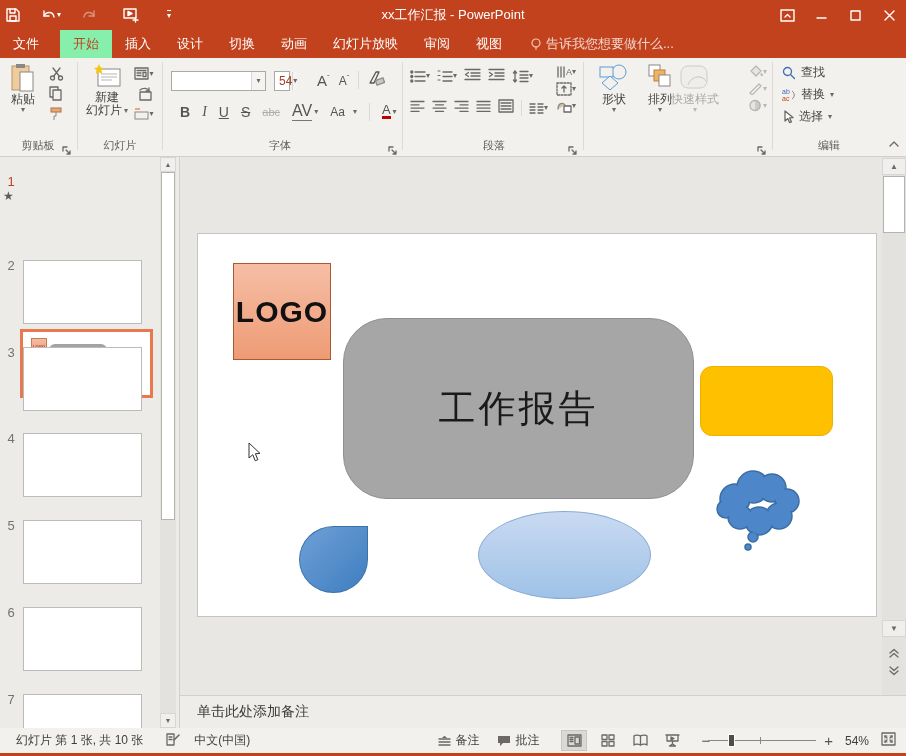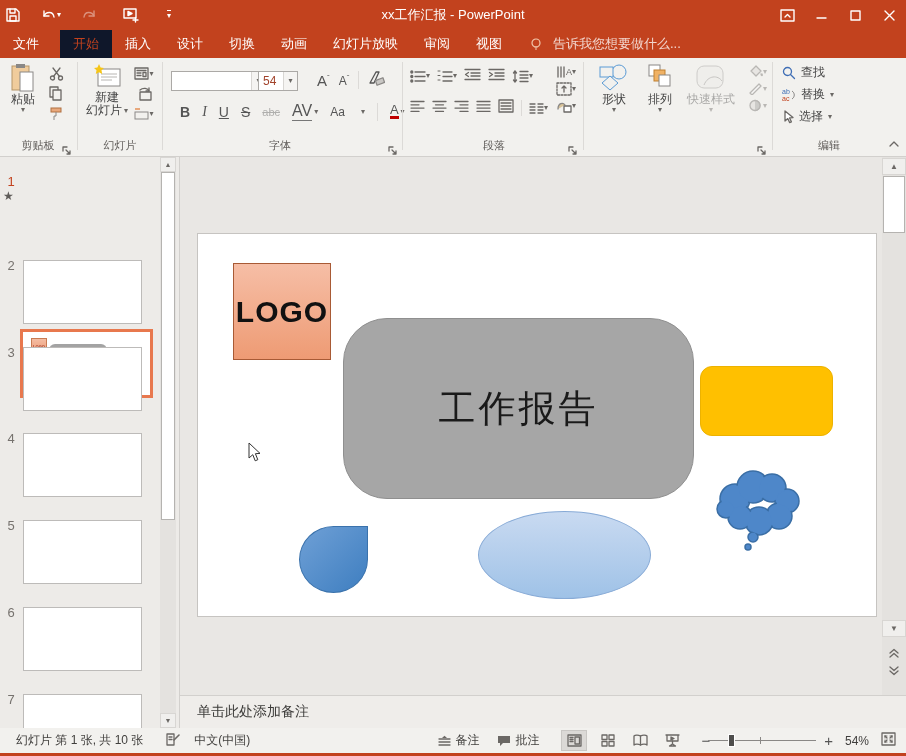--- a/index.html
+++ b/index.html
@@ -7,21 +7,21 @@
        font-family:"Liberation Sans","DejaVu Sans",sans-serif;-webkit-font-smoothing:antialiased;}
   .abs{position:absolute;}
   .fx{display:flex;align-items:center;}
   .caret{font-size:8px;color:#6B6865;line-height:1;}
   .caret-w{font-size:8px;color:#fff;line-height:1;}
   
   #titlebar{left:0;top:0;width:906px;height:30px;background:#C2421E;color:#fff;}
   #tabrow{left:0;top:30px;width:906px;height:28px;background:#C2421E;color:#fff;}
   .qat-btn{width:26px;height:24px;display:flex;align-items:center;justify-content:center;cursor:default;}
   .tab{height:28px;padding:0 13px;display:flex;align-items:center;font-size:13px;cursor:default;}
-  .tab.active{background:#0f172a;color:#C2421E;}
+  .tab.active{background:#86efac;color:#C2421E;}
   .winbtn{width:34px;height:30px;display:flex;align-items:center;justify-content:center;}
   
   #ribbon{left:0;top:58px;width:906px;height:99px;background:#F2F1EE;border-bottom:1px solid #D2D0CD;box-sizing:border-box;}
   .grp-label{position:absolute;bottom:3px;font-size:11px;color:#605D5A;text-align:center;width:100%;left:0;}
   .gdiv{position:absolute;top:4px;height:88px;width:1px;background:#DCDAD7;}
   .bigbtn{position:absolute;display:flex;flex-direction:column;align-items:center;font-size:12px;color:#444;}
   .bigbtn .lbl{line-height:13px;}
   .minibtn{width:24px;height:19px;display:flex;align-items:center;justify-content:center;}
   .launcher{position:absolute;bottom:4px;width:10px;height:10px;}
   svg.ic{stroke:#6B6865;fill:none;stroke-width:1.3;stroke-linecap:round;stroke-linejoin:round;}
@@ -128,21 +128,21 @@
   <div id="tabrow" class="abs fx">
     <div class="tab">文件</div>
     <div class="tab active" style="margin-left:8px">开始</div>
     <div class="tab">插入</div>
     <div class="tab">设计</div>
     <div class="tab">切换</div>
     <div class="tab">动画</div>
     <div class="tab">幻灯片放映</div>
     <div class="tab">审阅</div>
     <div class="tab">视图</div>
-    <div class="fx" style="margin-left:14px;gap:10px">
+    <div class="fx" style="margin-left:14px;gap:3px">
       <svg width="14" height="15" viewBox="0 0 14 15" style="stroke:#F2C9AE;fill:none;stroke-width:1.2">
         <circle cx="7" cy="6" r="4"></circle>
           <path d="M5.5 10 H8.5 M6 12 H8"></path>
       </svg>
       <span style="font-size:13px;color:rgba(255,255,255,.78)">告诉我您想要做什么...</span>
     </div>
   </div>
 
   <div id="ribbon" class="abs">
 
@@ -222,21 +222,21 @@
     </div>
     <div class="grp-label" style="left:78px;width:84px">幻灯片</div>
     <div class="gdiv" style="left:162px"></div>
 
     <div class="combo abs" style="left:171px;top:13px;width:95px">
       <span style="flex:1"></span>
         <span class="dd">
           <span class="caret">▾</span>
         </span>
     </div>
-    <div class="combo abs" style="left:258px;top:13px;width:40px">
+    <div class="combo abs" style="left:274px;top:13px;width:16px">
       <span style="padding-left:4px;font-size:12px;color:#A2432B">54</span>
       <span class="dd">
           <span class="caret">▾</span>
         </span>
     </div>
     <div class="abs fx" style="left:317px;top:12px;gap:9px">
       <span class="fontchip" style="font-size:15px">A<sup style="font-size:8px">ˆ</sup></span>
       <span class="fontchip" style="font-size:12px">A<sup style="font-size:8px">ˇ</sup></span>
       <span style="width:1px;height:18px;background:#DCDAD7"></span>
       <span>
@@ -249,21 +249,21 @@
     <div class="abs fx" style="left:180px;top:44px;gap:12px;color:#555">
       <b style="font-size:14px">B</b>
       <i style="font-size:14px;font-family:'Liberation Serif',serif">I</i>
       <u style="font-size:14px">U</u>
       <s style="font-size:14px">S</s>
       <span class="dim" style="font-size:11px;text-decoration:line-through">abc</span>
       <span class="fx" style="gap:2px">
         <span style="font-size:16px;border-bottom:1px solid #777">AV</span>
           <span class="caret">▾</span>
       </span>
-      <span class="fx" style="gap:16px">
+      <span class="fx" style="gap:8px">
         <span style="font-size:12px">Aa</span>
           <span class="caret">▾</span>
       </span>
       <span style="width:1px;height:18px;background:#DCDAD7"></span>
       <span class="fx" style="gap:2px">
         <span style="font-size:13px;border-bottom:3px solid #C00000;line-height:12px">A</span>
           <span class="caret">▾</span>
       </span>
     </div>
     <div class="grp-label" style="left:165px;width:230px">字体</div>
@@ -388,21 +388,21 @@
     </div>
     <div class="bigbtn" style="left:640px;top:5px;width:40px">
       <svg width="28" height="30" viewBox="0 0 28 30">
         <rect x="3" y="2" width="11" height="11" fill="#fff" stroke="#8A8886"></rect>
         <rect x="8" y="7" width="11" height="11" fill="#F0B265" stroke="#C08030"></rect>
         <rect x="13" y="12" width="11" height="11" fill="#fff" stroke="#8A8886"></rect>
       </svg>
       <span class="lbl">排列</span>
       <span class="caret">▾</span>
     </div>
-    <div class="bigbtn dim" style="left:680px;top:5px;width:62px">
+    <div class="bigbtn dim" style="left:664px;top:5px;width:62px">
       <svg width="34" height="30" viewBox="0 0 34 30">
         <rect x="3" y="3" width="26" height="22" rx="7" fill="#EDEBE8" stroke="#9A9896"></rect>
         <path d="M10 22 C14 12 24 12 28 18" stroke="#8A8886" fill="none"></path>
       </svg>
       <span class="lbl">快速样式</span>
       <span class="caret">▾</span>
     </div>
     <div class="abs dim" style="left:748px;top:7px;display:flex;flex-direction:column;gap:4px">
       <span class="fx">
         <svg class="ic" width="15" height="13" viewBox="0 0 15 13">

